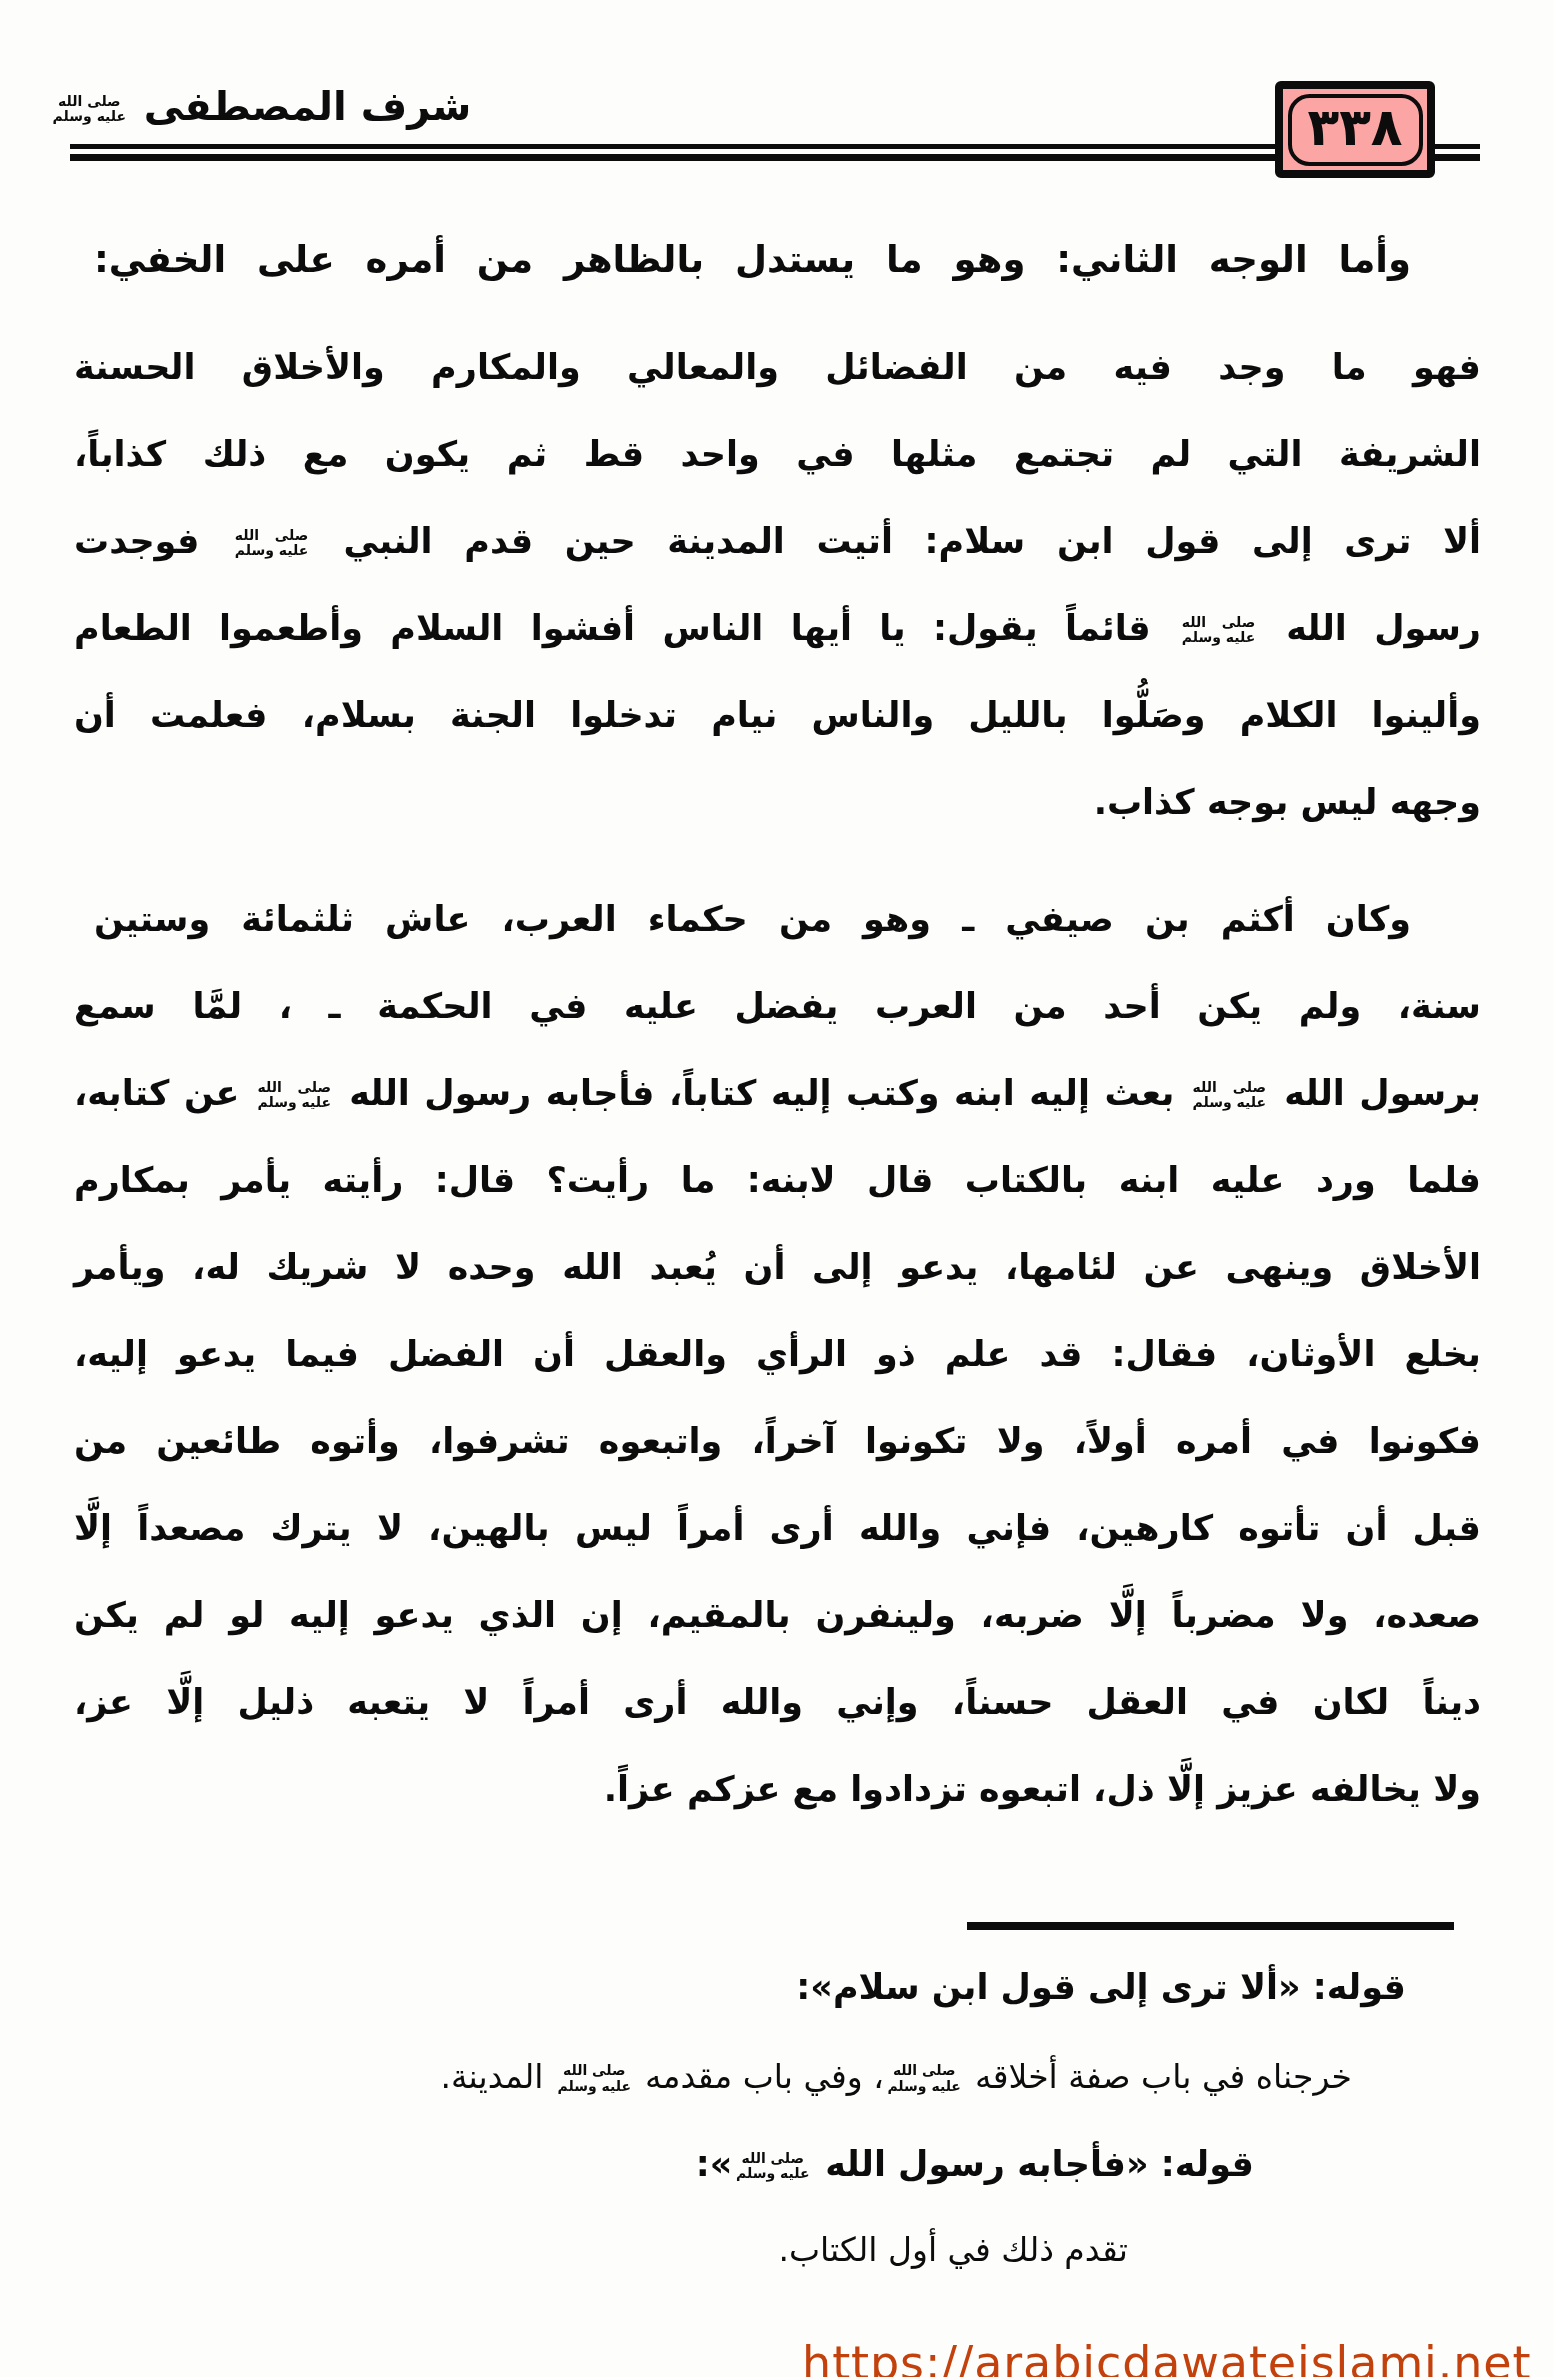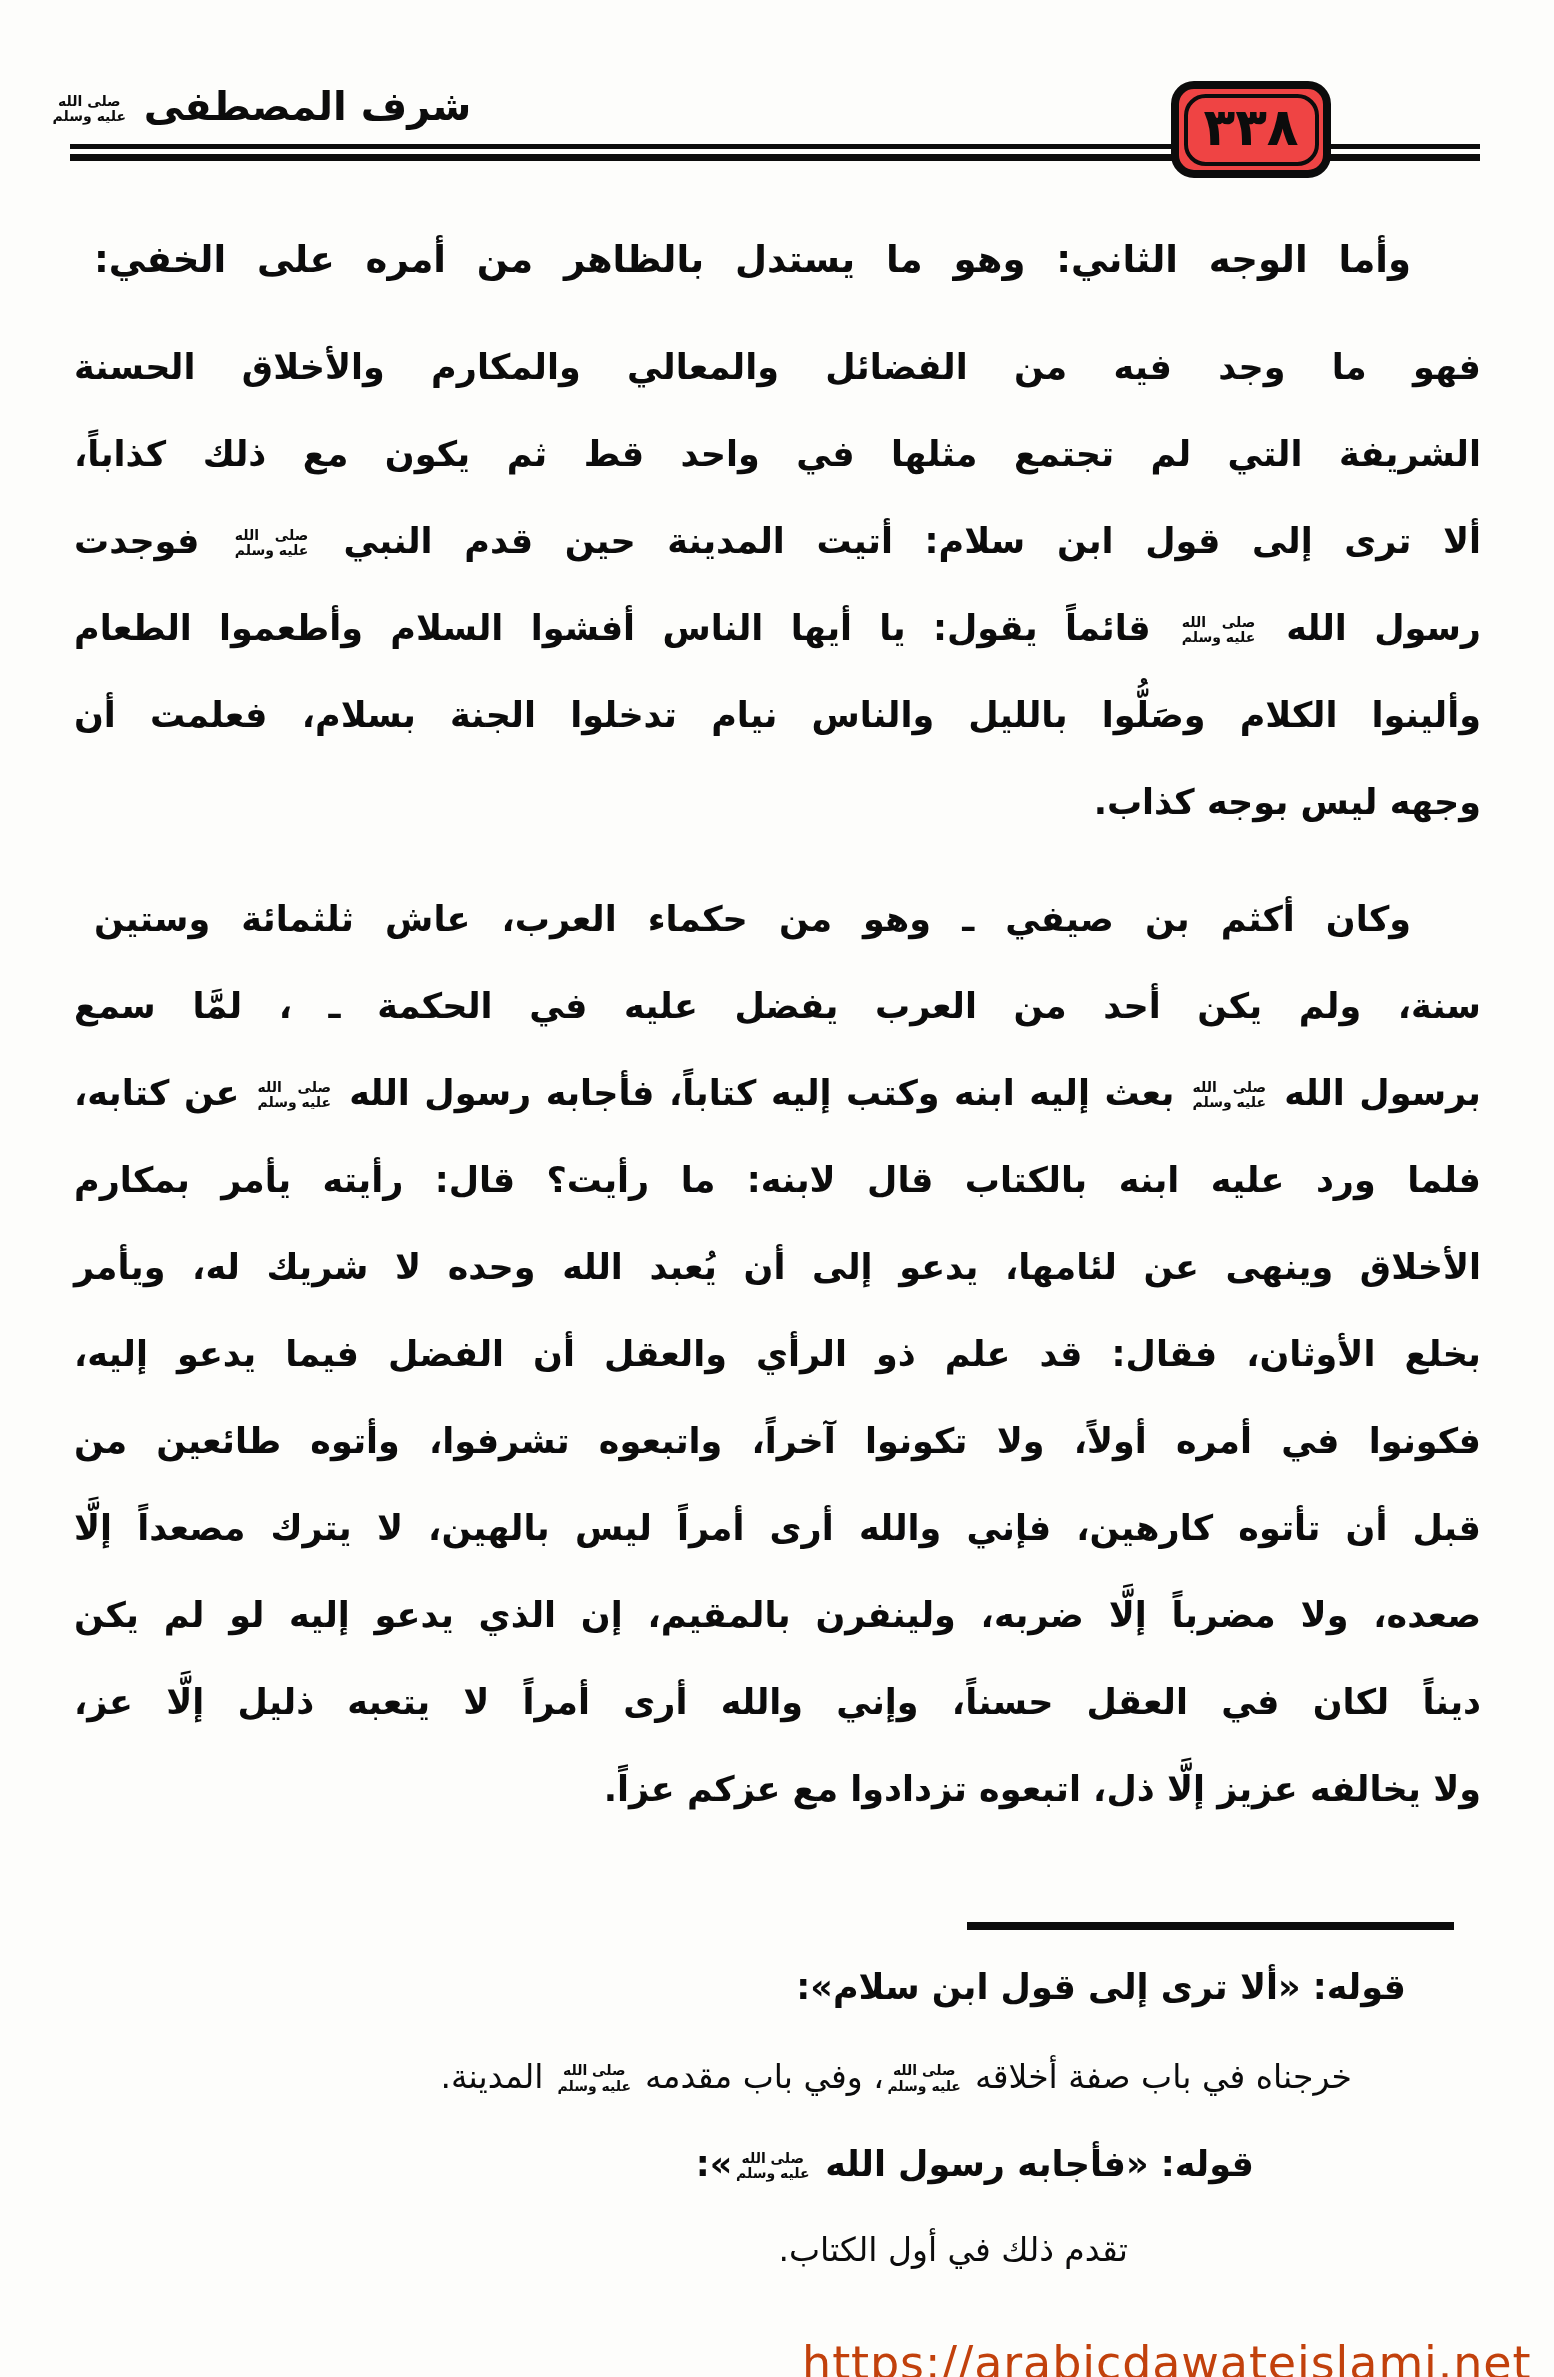--- a/index.html
+++ b/index.html
@@ -27,25 +27,25 @@
     top: 144px; left: 70px;
     width: 1410px;
     z-index: 1;
   }
   .rule-thin  { height: 4.5px; background: #0c0c0c; }
   .rule-gap   { height: 5.4px; }
   .rule-thick { height: 7.2px; background: #0c0c0c; }
 
   .page-number-cartouche {
     position: absolute;
-    top: 81px; left: 1171px;
+    top: 81px; left: 1275px;
     width: 160px; height: 97px;
-    background: #ef4444;
+    background: #fca5a5;
     border: 8px solid #0c0c0c;
-    border-radius: 23px;
+    border-radius: 6px;
     z-index: 2;
     box-sizing: border-box;
   }
   .cartouche-inner {
     position: absolute;
     inset: 4.5px;
     border: 4.5px solid #0c0c0c;
     border-radius: 21.6px;
     display: flex;
     align-items: center;

